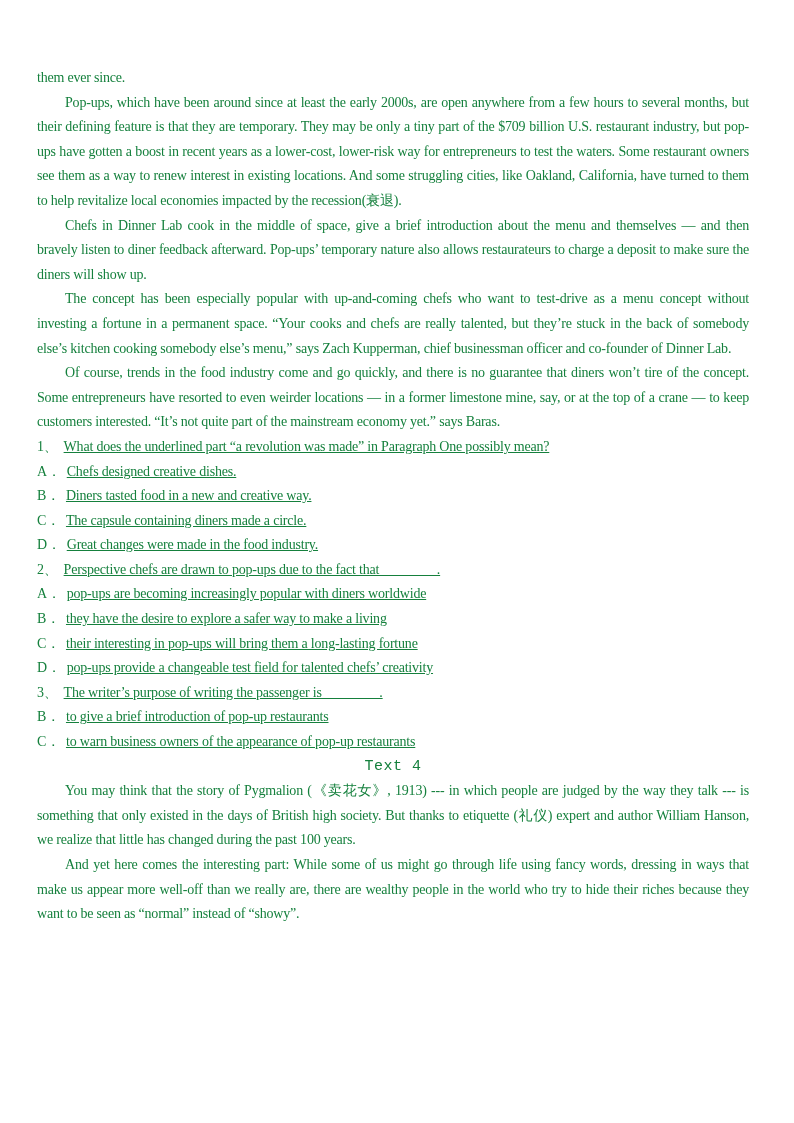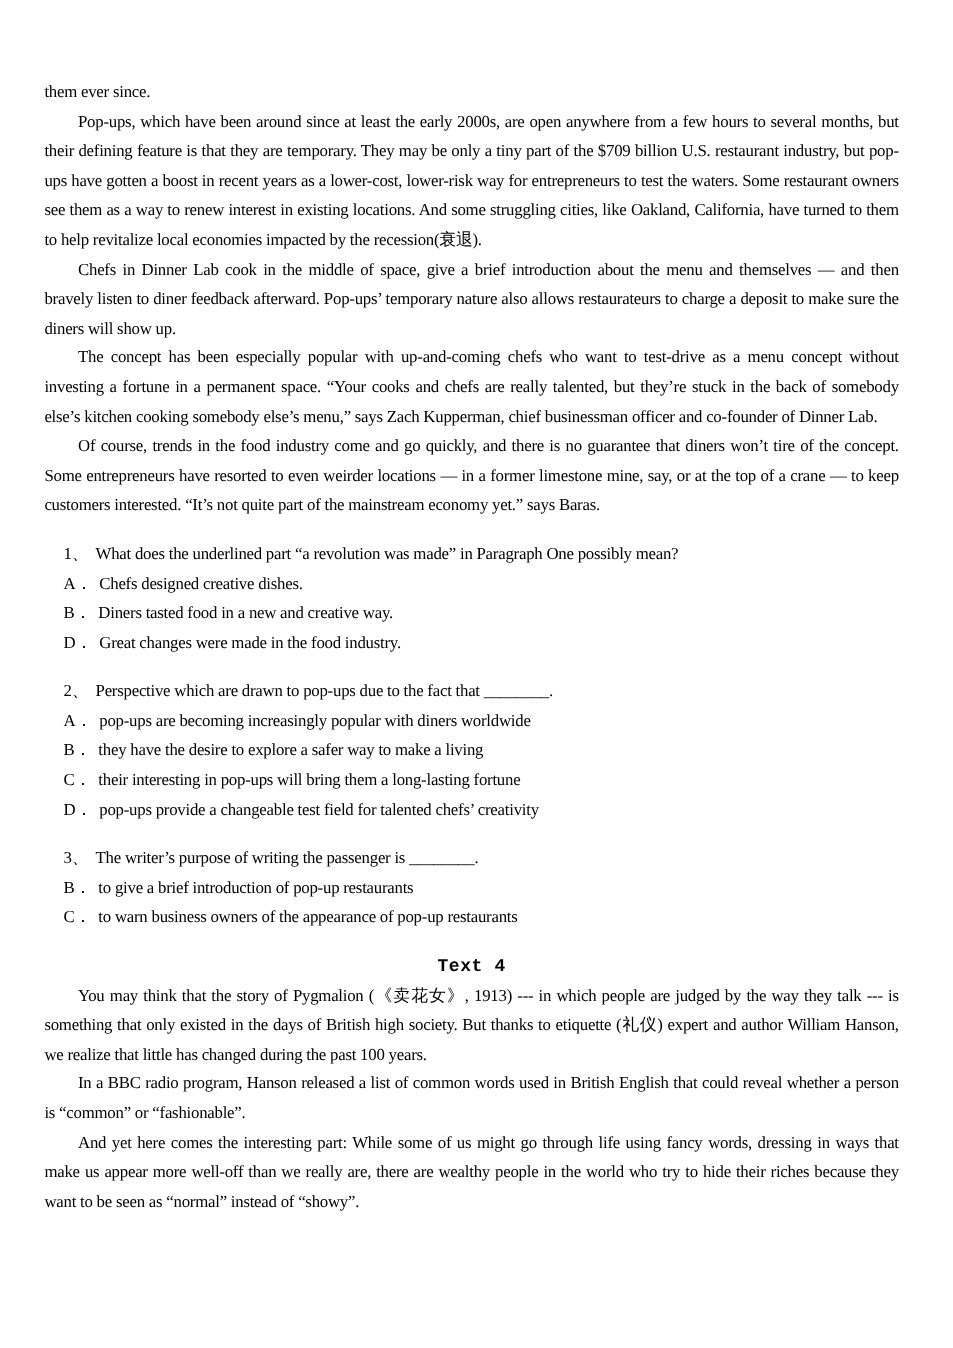--- a/index.html
+++ b/index.html
@@ -10,52 +10,52 @@
   .page {
     position: relative;
     width: 794px;
     height: 1123px;
     background: #ffffff;
     overflow: hidden;
     font-family: "Liberation Serif", "DejaVu Serif", serif;
     font-size: 14px;
     line-height: 24.6px;
     letter-spacing: -0.2px;
-    color: #000000;
+    color: #15803d;
   }
   .content {
     position: absolute;
     left: 37px;
     top: 66px;
     width: 712px;
   }
   .para {
     margin: 0;
     text-align: justify;
     text-indent: 2em;
   }
   .para.no-indent {
     text-indent: 0;
   }
-  .q-block { margin: 16px; }
+  .q-block { margin: 0; text-decoration: underline; }
   .q-line, .opt-line {
     margin: 0;
     white-space: nowrap;
     overflow: hidden;
   }
   .q-num, .opt-label {
     display: inline-block;
     margin-right: 6px;
   }
   .section-heading {
     margin: 0;
     text-align: center;
     font-family: "Liberation Mono", "DejaVu Sans Mono", monospace;
     font-size: 15px;
-    font-weight: bold;
+    font-weight: normal;
     letter-spacing: 0.5px;
     line-height: 24.6px;
   }
 </style>
 </head>
 <body>
 
 <div class="page">
   <div class="content">
 
@@ -69,27 +69,30 @@
       <div class="q-line">
         <span class="q-num">1、</span><span>What does the underlined part “a revolution was made” in Paragraph One possibly mean?</span>
       </div>
       <div class="opt-line">
         <span class="opt-label">A．</span><span>Chefs designed creative dishes.</span>
       </div>
       <div class="opt-line">
         <span class="opt-label">B．</span><span>Diners tasted food in a new and creative way.</span>
       </div>
       <div class="opt-line">
+        <span class="opt-label">C．</span><span>The capsule containing diners made a circle.</span>
+      </div>
+      <div class="opt-line">
         <span class="opt-label">D．</span><span>Great changes were made in the food industry.</span>
       </div>
     </div>
 
     <div class="q-block">
       <div class="q-line">
-        <span class="q-num">2、</span><span>Perspective which are drawn to pop-ups due to the fact that ________.</span>
+        <span class="q-num">2、</span><span>Perspective chefs are drawn to pop-ups due to the fact that ________.</span>
       </div>
       <div class="opt-line">
         <span class="opt-label">A．</span><span>pop-ups are becoming increasingly popular with diners worldwide</span>
       </div>
       <div class="opt-line">
         <span class="opt-label">B．</span><span>they have the desire to explore a safer way to make a living</span>
       </div>
       <div class="opt-line">
         <span class="opt-label">C．</span><span>their interesting in pop-ups will bring them a long-lasting fortune</span>
       </div>
@@ -106,17 +109,16 @@
         <span class="opt-label">B．</span><span>to give a brief introduction of pop-up restaurants</span>
       </div>
       <div class="opt-line">
         <span class="opt-label">C．</span><span>to warn business owners of the appearance of pop-up restaurants</span>
       </div>
     </div>
 
     <h2 class="section-heading">Text 4</h2>
 
     <p class="para">You may think that the story of Pygmalion (《卖花女》, 1913) --- in which people are judged by the way they talk --- is something that only existed in the days of British high society. But thanks to etiquette (礼仪) expert and author William Hanson, we realize that little has changed during the past 100 years.</p>
-    <p class="para">In a BBC radio program, Hanson released a list of common words used in British English that could reveal whether a person is “common” or “fashionable”.</p>
     <p class="para">And yet here comes the interesting part: While some of us might go through life using fancy words, dressing in ways that make us appear more well-off than we really are, there are wealthy people in the world who try to hide their riches because they want to be seen as “normal” instead of “showy”.</p>
 
   </div>
 </div>
 
 </body></html>

